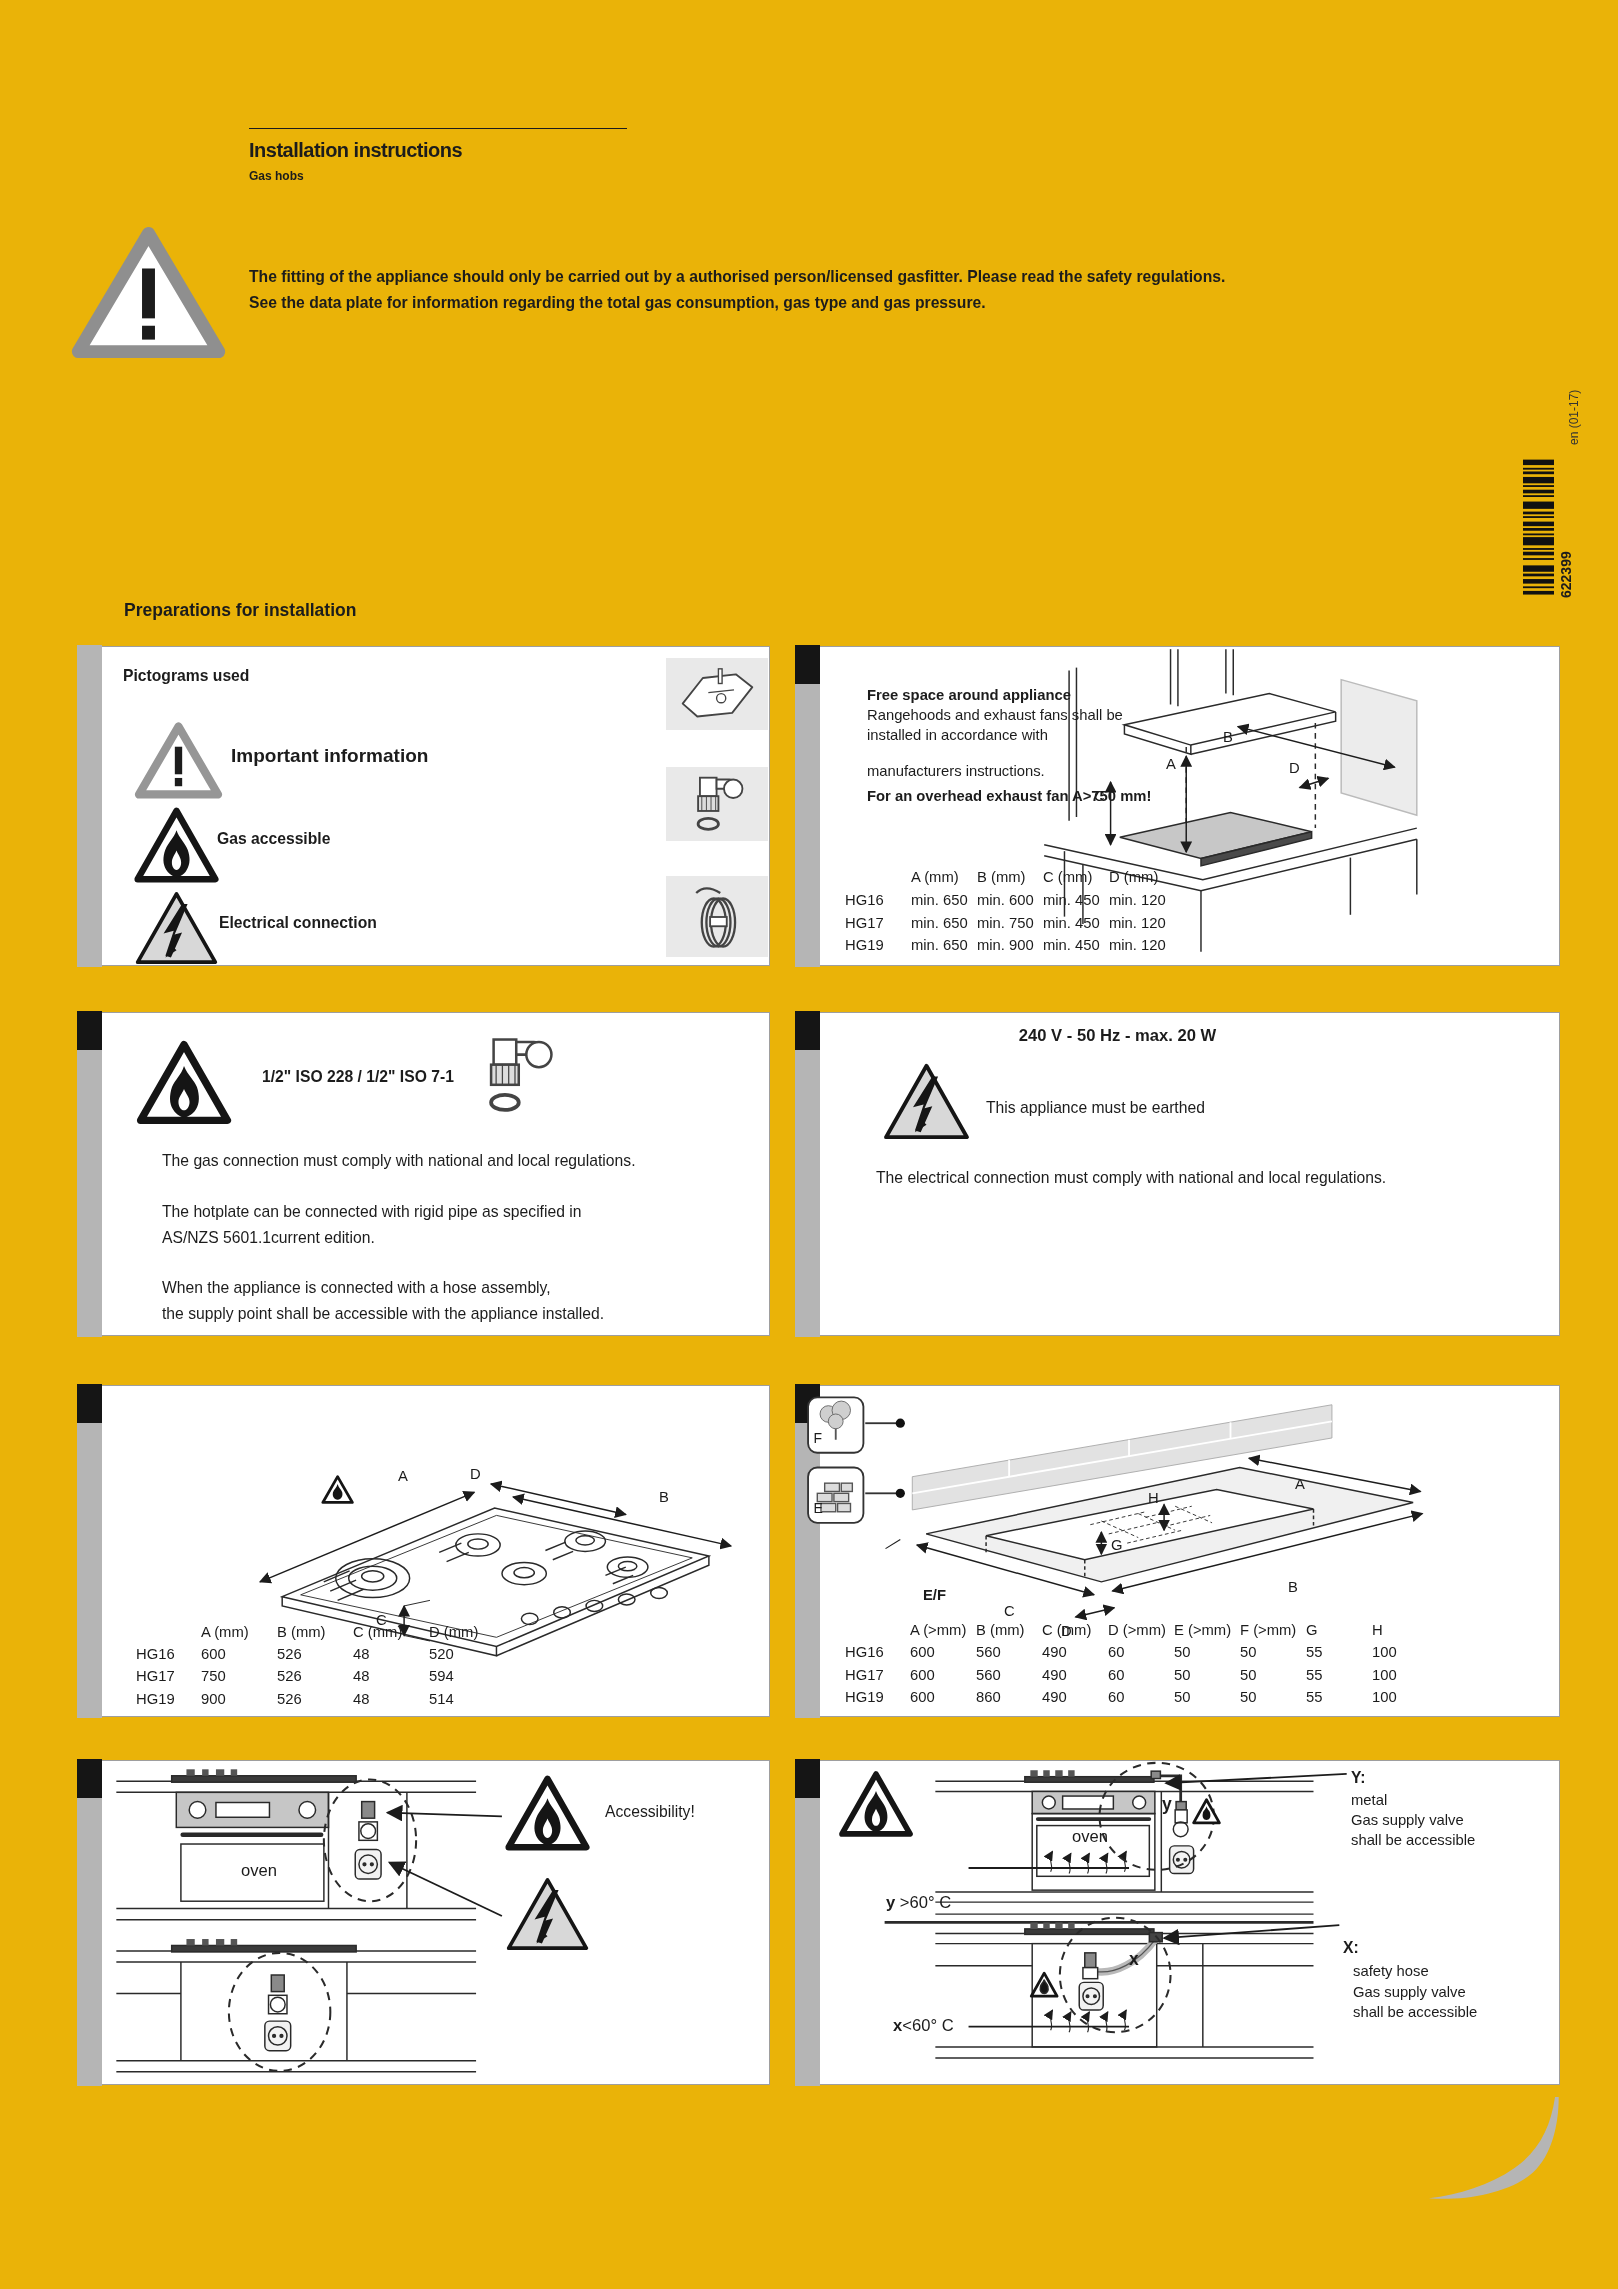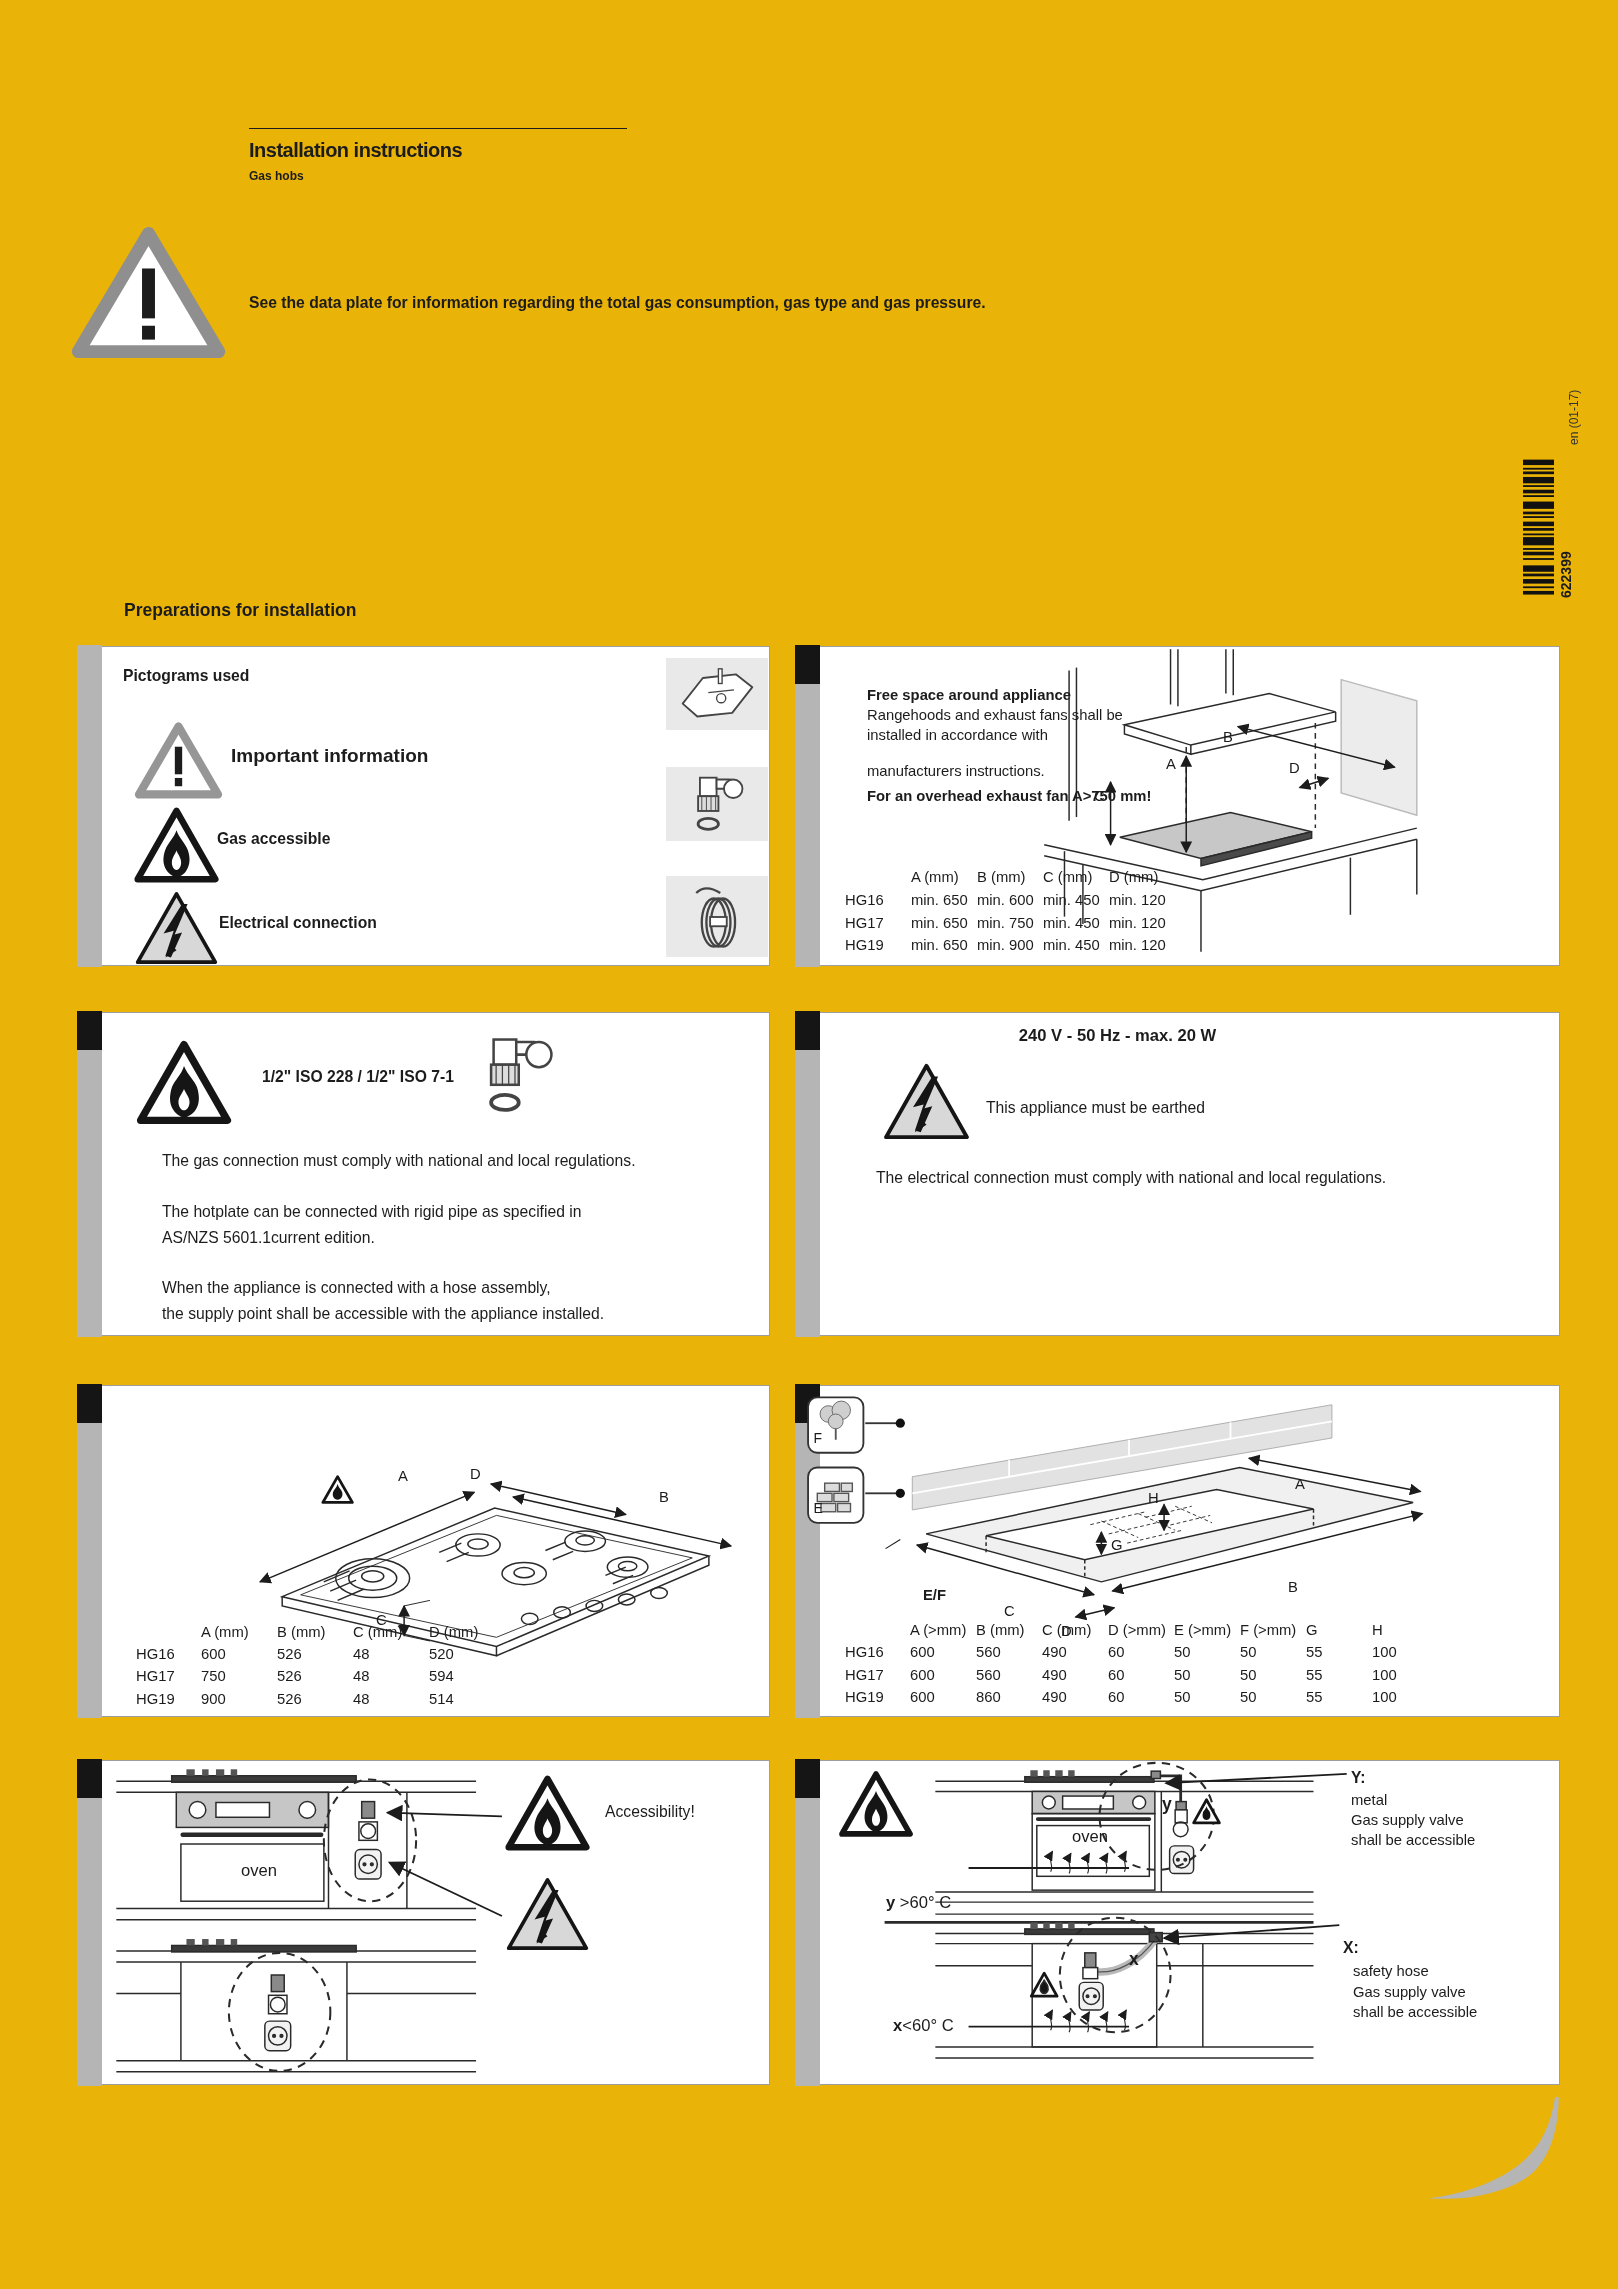--- a/index.html
+++ b/index.html
@@ -25,20 +25,21 @@
 
   <div class="t" style="left:249px;top:128px;width:378px;border-top:1.8px solid #1c1c1c;"></div>
   <div class="t b" style="left:249px;top:138px;font-size:20px;letter-spacing:-0.5px;">Installation instructions</div>
   <div class="t b" style="left:249px;top:169px;font-size:12px;">Gas hobs</div>
 
   <svg class="lay" style="left:70px;top:224px;" width="157" height="137" viewBox="0 0 170 148">
     <path d="M85 10 L161 138 L9 138 Z" fill="#ffffff" stroke="#8f8f8f" stroke-width="14" stroke-linejoin="round"></path>
     <rect x="78" y="48" width="14" height="54" fill="#1c1c1c"></rect>
     <rect x="78" y="110" width="14" height="15" fill="#1c1c1c"></rect>
   </svg>
+  <div class="t b" style="left:249px;top:267px;font-size:15.7px;">The fitting of the appliance should only be carried out by a authorised person/licensed gasfitter. Please read the safety regulations.</div>
   <div class="t b" style="left:249px;top:293px;font-size:15.7px;">See the data plate for information regarding the total gas consumption, gas type and gas pressure.</div>
 
   <div class="vtext" style="left:1567px;top:445px;font-size:12px;color:#333;">en (01-17)</div>
   <svg class="lay" style="left:1523px;top:459px;" width="31" height="138" viewBox="0 0 34 150">
     <g fill="#111">
       <rect x="0" y="0" width="34" height="6"></rect>
         <rect x="0" y="9" width="34" height="2"></rect>
       <rect x="0" y="13" width="34" height="3"></rect>
         <rect x="0" y="19" width="34" height="7"></rect>
       <rect x="0" y="28" width="34" height="2"></rect>

